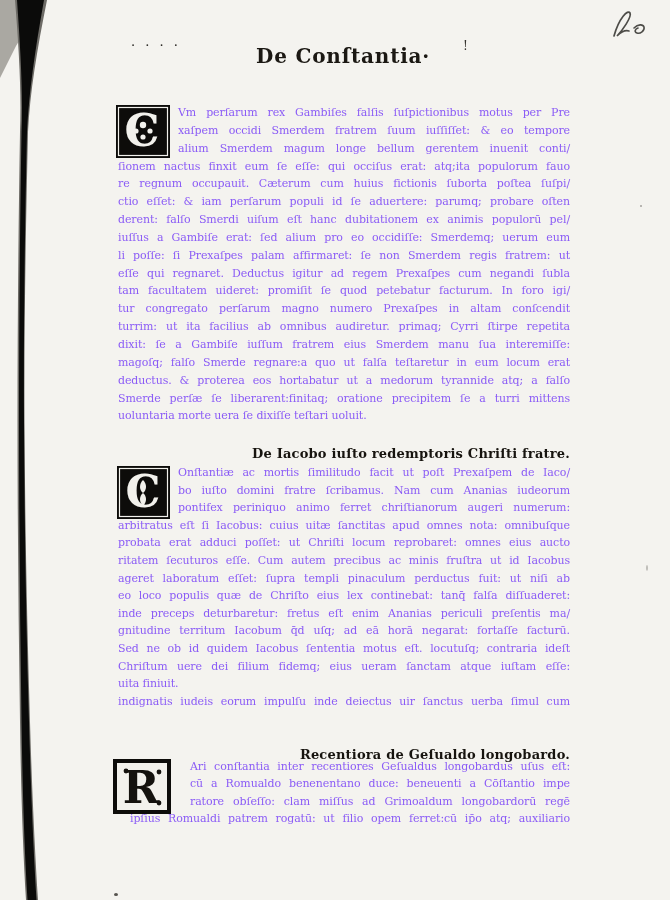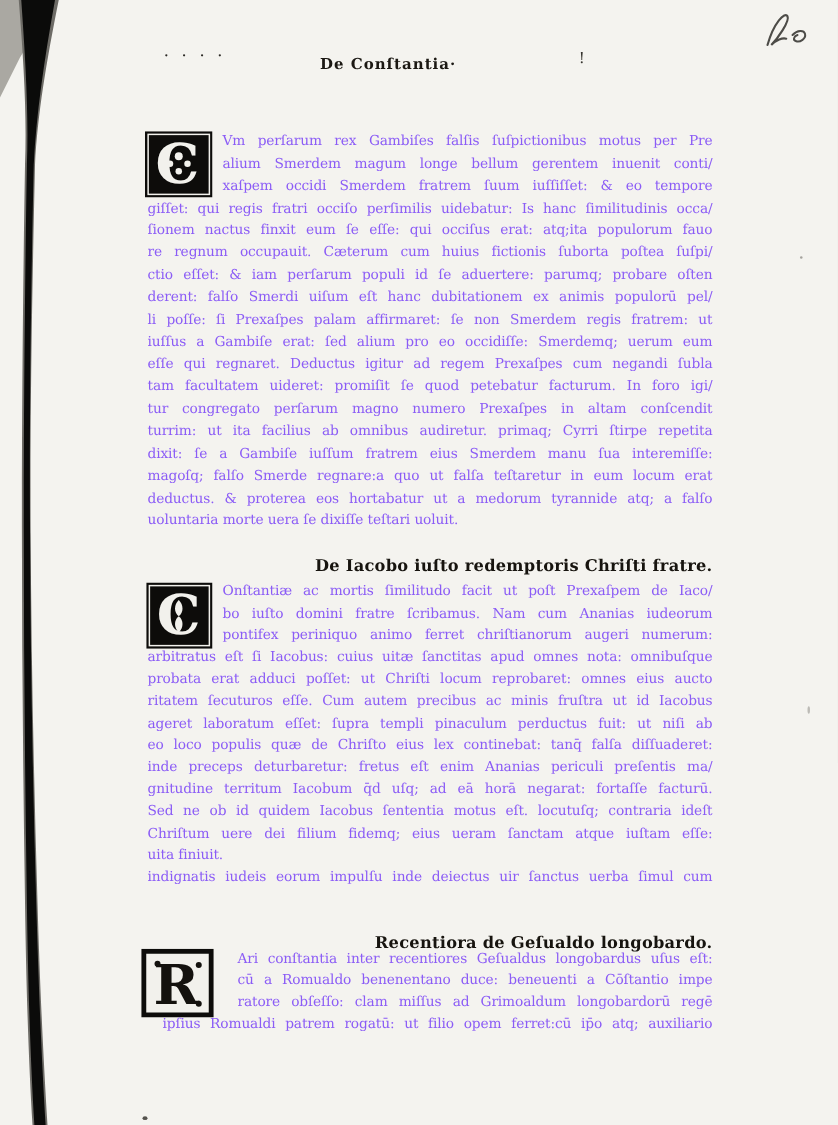--- a/index.html
+++ b/index.html
@@ -17,21 +17,21 @@
   
   .binding{position:absolute;left:0;top:0;width:90px;height:900px;pointer-events:none;}
   
   .hand-mark{
     position:absolute;top:6px;right:14px;width:52px;height:42px;
     color:#4d4c48;
   }
   
   .page-header{
     position:absolute;top:44px;left:256px;
-    font-size:12px;letter-spacing:.8px;font-weight:bold;color:#1b1813;
+    font-size:20px;letter-spacing:.8px;font-weight:bold;color:#1b1813;
   }
   .margin-dots{
     position:absolute;top:38px;left:131px;
     font-size:13px;letter-spacing:3px;color:#2a2824;
   }
   .stray-mark{
     position:absolute;top:39px;left:463px;
     font-size:12px;color:#35332e;
   }
   
@@ -95,36 +95,36 @@
     <rect x="0" y="0" width="54" height="53" fill="#0d0c0a"></rect>
     <rect x="2.5" y="2.5" width="49" height="48" fill="none" stroke="#f2f1ec" stroke-width="1.2"></rect>
     <text x="26" y="41" font-family="DejaVu Serif, serif" font-size="44" font-weight="bold" fill="#f2f1ec" text-anchor="middle">C</text>
     <circle cx="27" cy="20" r="3.2" fill="#f2f1ec"></circle>
     <circle cx="20" cy="26" r="2.6" fill="#f2f1ec"></circle>
     <circle cx="34" cy="26" r="2.6" fill="#f2f1ec"></circle>
     <circle cx="27" cy="32" r="2.6" fill="#f2f1ec"></circle>
   </svg>
   <div class="textblock" id="para1" style="top:104px">
       <div class="line indent">Vm perſarum rex Gambiſes falſis ſuſpictionibus motus per Pre</div>
+      <div class="line indent">xaſpem occidi Smerdem fratrem ſuum iuſſiſſet: &amp; eo tempore</div>
       <div class="line indent">alium Smerdem magum longe bellum gerentem inuenit conti/</div>
-      <div class="line indent">xaſpem occidi Smerdem fratrem ſuum iuſſiſſet: &amp; eo tempore</div>
-      <div class="line">giſſet: qui regis fratri occiſo perſimilis uidebatur: Is hanc ſimilitudinis occa/</div>
       <div class="line">ſionem nactus finxit eum ſe eſſe: qui occiſus erat: atq;ita populorum fauo</div>
       <div class="line">re regnum occupauit. Cæterum cum huius fictionis ſuborta poſtea ſuſpi/</div>
       <div class="line">ctio eſſet: &amp; iam perſarum populi id ſe aduertere: parumq; probare oſten</div>
       <div class="line">derent: falſo Smerdi uiſum eſt hanc dubitationem ex animis populorū pel/</div>
+      <div class="line">iuſſus a Gambiſe erat: ſed alium pro eo occidiſſe: Smerdemq; uerum eum</div>
       <div class="line">li poſſe: ſi Prexaſpes palam affirmaret: ſe non Smerdem regis fratrem: ut</div>
-      <div class="line">iuſſus a Gambiſe erat: ſed alium pro eo occidiſſe: Smerdemq; uerum eum</div>
       <div class="line">eſſe qui regnaret. Deductus igitur ad regem Prexaſpes cum negandi ſubla</div>
       <div class="line">tam facultatem uideret: promiſit ſe quod petebatur facturum. In foro igi/</div>
       <div class="line">tur congregato perſarum magno numero Prexaſpes in altam conſcendit</div>
       <div class="line">turrim: ut ita facilius ab omnibus audiretur. primaq; Cyrri ſtirpe repetita</div>
       <div class="line">dixit: ſe a Gambiſe iuſſum fratrem eius Smerdem manu ſua interemiſſe:</div>
       <div class="line">magoſq; falſo Smerde regnare:a quo ut falſa teſtaretur in eum locum erat</div>
       <div class="line">deductus. &amp; proterea eos hortabatur ut a medorum tyrannide atq; a falſo</div>
+      <div class="line">Smerde perſæ ſe liberarent:finitaq; oratione precipitem ſe a turri mittens</div>
       <div class="line short">uoluntaria morte uera ſe dixiſſe teſtari uoluit.</div>
     </div>
 
   <div class="section-heading" id="heading-iacobo">De Iacobo iuſto redemptoris Chriſti fratre.</div>
 
   <svg class="dropcap" style="left:117px;top:466px" width="53" height="53" viewBox="0 0 53 53">
     <rect x="0" y="0" width="53" height="53" fill="#0d0c0a"></rect>
     <rect x="2.5" y="2.5" width="48" height="48" fill="none" stroke="#f2f1ec" stroke-width="1.2"></rect>
     <text x="26" y="41" font-family="DejaVu Serif, serif" font-size="44" font-weight="bold" fill="#f2f1ec" text-anchor="middle">C</text>
     <path d="M26,14 C22,18 22,24 26,27 C30,24 30,18 26,14 Z" fill="#f2f1ec"></path>

